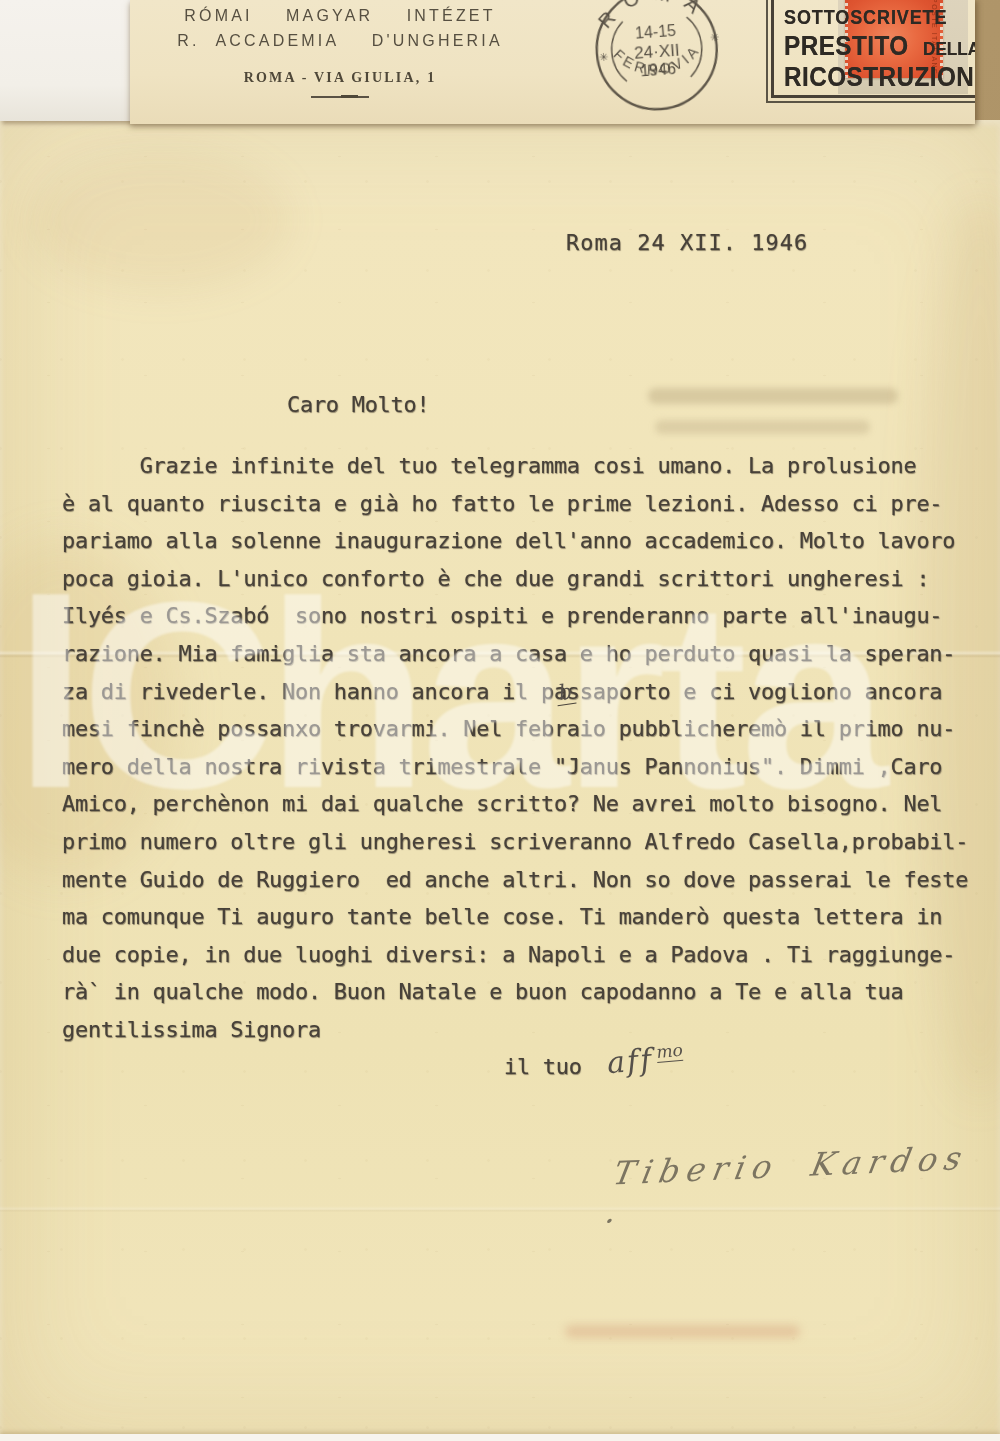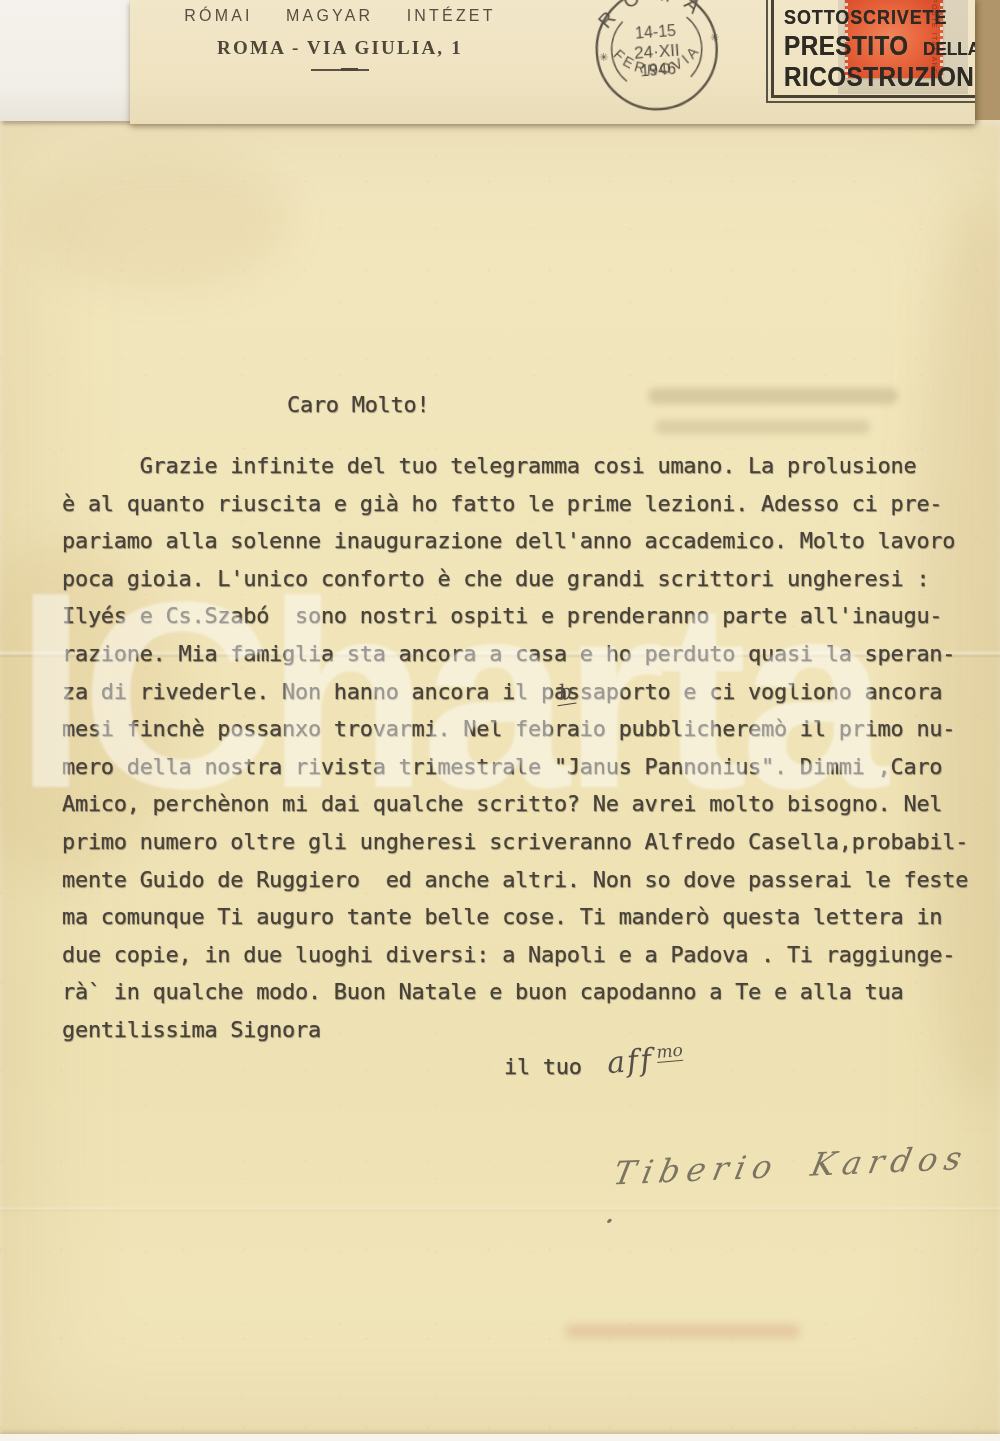--- a/index.html
+++ b/index.html
@@ -46,22 +46,22 @@
     background:linear-gradient(180deg,#f1e6c8 0%,#efe3c2 60%,#eadcb8 100%);
     box-shadow:0 3px 6px rgba(110,85,45,.5),3px 0 5px rgba(90,70,40,.35);
   }
   .lh-block{position:absolute;left:30px;top:2px;width:360px;text-align:center;color:#544d3f;}
   .lh-line1,.lh-line2{
     font-family:"Liberation Sans",sans-serif;font-size:16px;letter-spacing:3.2px;word-spacing:9px;
     color:#564f41;margin-top:5px;white-space:pre;
   }
   .lh-line2{margin-top:7px;}
   .lh-line3,.lh-line4{
-    font-family:"Liberation Serif",serif;font-weight:bold;font-size:19px;letter-spacing:2.2px;
-    color:#4f4839;margin-top:12px;white-space:pre;
+    font-family:"Liberation Serif",serif;font-weight:bold;font-size:14px;letter-spacing:2.2px;
+    color:#4f4839;margin-top:20px;white-space:pre;
   }
   .lh-rule{position:relative;margin:9px auto 0;width:58px;height:3px;}
   .lh-rule::before{content:"";position:absolute;left:0;top:1px;width:100%;height:1.5px;background:#5a5244;}
   .lh-rule::after{content:"";position:absolute;left:52%;top:0;width:17px;height:3px;background:#4f4839;}
   
   .postmark{position:absolute;left:455px;top:-22px;width:150px;height:150px;transform:rotate(-4deg);opacity:.85;filter:blur(.3px);}
   
   .stamp-paper{
     position:absolute;left:708px;top:-8px;width:130px;height:102px;
     background:linear-gradient(180deg,#ded4bd 0%,#d9cfb6 80%,#d2c7ab 100%);
@@ -133,20 +133,21 @@
   <div class="bleed bleed2"></div>
   <div class="bleed bleed3"></div>
   <div class="bottom-edge"></div>
 
   <div class="envelope"></div>
 
   <div class="card">
 
     <div class="lh-block">
       <div class="lh-line1">RÓMAI  MAGYAR  INTÉZET</div>
+      <div class="lh-line2">R. ACCADEMIA  D'UNGHERIA</div>
       <div class="lh-line3">ROMA - VIA GIULIA, 1</div>
       <div class="lh-rule"></div>
     </div>
 
     <div class="stamp-paper"></div>
     <div class="stamp">
       <span class="stamp-text">POSTE ITALIANE</span>
     </div>
 
     <svg class="postmark" viewBox="0 0 150 140">
@@ -170,20 +171,21 @@
       <text x="126" y="62" font-size="11" fill="#3e3830">✳</text>
     </svg>
 
     <div class="slogan-box">
       <div class="slogan-line sl1"><span>SOTTOSCRIVETE</span><span class="gap"></span></div>
       <div class="slogan-line sl2"><span>PRESTITO</span><span class="gap"></span><span class="small">DELLA</span></div>
       <div class="slogan-line sl3">RICOSTRUZIONE</div>
     </div>
   </div>
 
+  <div class="typed dateline">Roma 24 XII. 1946</div>
   <div class="typed salutation">Caro Molto!</div>
 
   <div class="typed body-block"><div class="body-line">      Grazie infinite del tuo telegramma cosi umano. La prolusione</div><div class="body-line">è al quanto riuscita e già ho fatto le prime lezioni. Adesso ci pre-</div><div class="body-line">pariamo alla solenne inaugurazione dell'anno accademico. Molto lavoro</div><div class="body-line">poca gioia. L'unico conforto è che due grandi scrittori ungheresi :</div><div class="body-line">Ilyés e Cs.Szabó  sono nostri ospiti e prenderanno parte all'inaugu-</div><div class="body-line">razione. Mia famiglia sta ancora a casa e ho perduto quasi la speran-</div><div class="body-line">za di rivederle. Non hanno ancora il passaporto e ci vogliono ancora</div><div class="body-line">mesi finchè possanxo trovarmi. Nel febraio pubblicheremò il primo nu-</div><div class="body-line">mero della nostra rivista trimestrale "Janus Pannonius". Dimmi ,Caro</div><div class="body-line">Amico, perchènon mi dai qualche scritto? Ne avrei molto bisogno. Nel</div><div class="body-line">primo numero oltre gli ungheresi scriveranno Alfredo Casella,probabil-</div><div class="body-line">mente Guido de Ruggiero  ed anche altri. Non so dove passerai le feste</div><div class="body-line">ma comunque Ti auguro tante belle cose. Ti manderò questa lettera in</div><div class="body-line">due copie, in due luoghi diversi: a Napoli e a Padova . Ti raggiunge-</div><div class="body-line">rà` in qualche modo. Buon Natale e buon capodanno a Te e alla tua</div><div class="body-line">gentilissima Signora</div></div>
 
   <div class="hand insert-mark">b</div>
 
   <div class="typed closing-typed">il tuo</div>
   <div class="hand closing-hand"><span>aff</span><sup>mo</sup></div>
 
   <div class="hand signature">Tiberio Kardos .</div>

